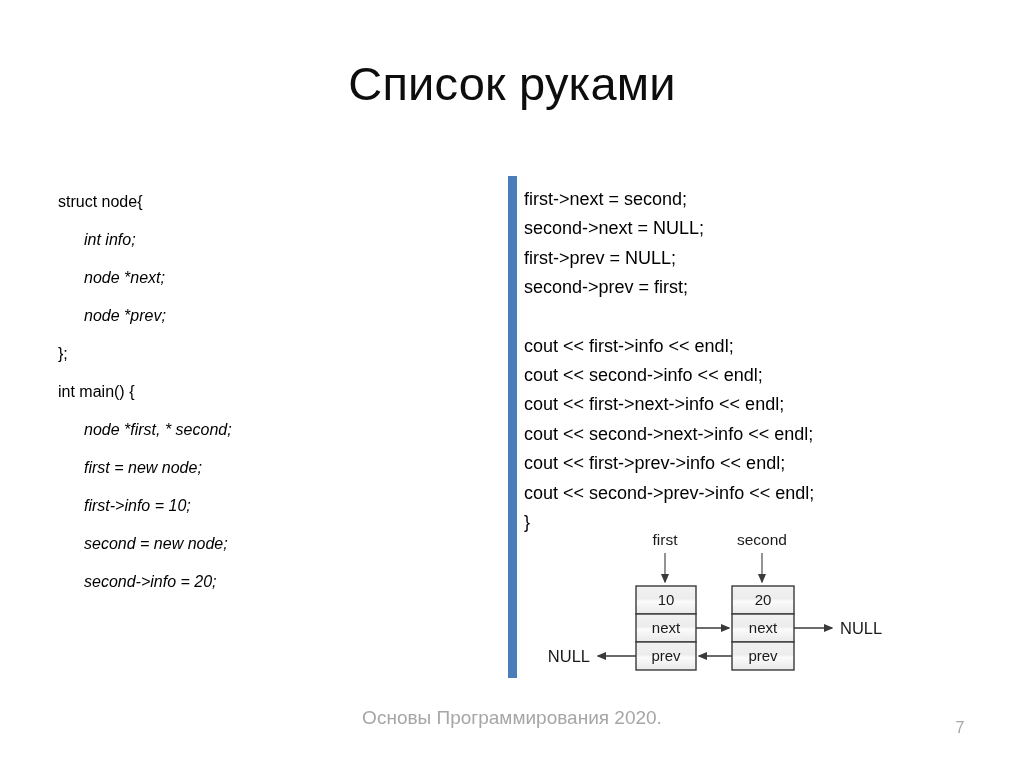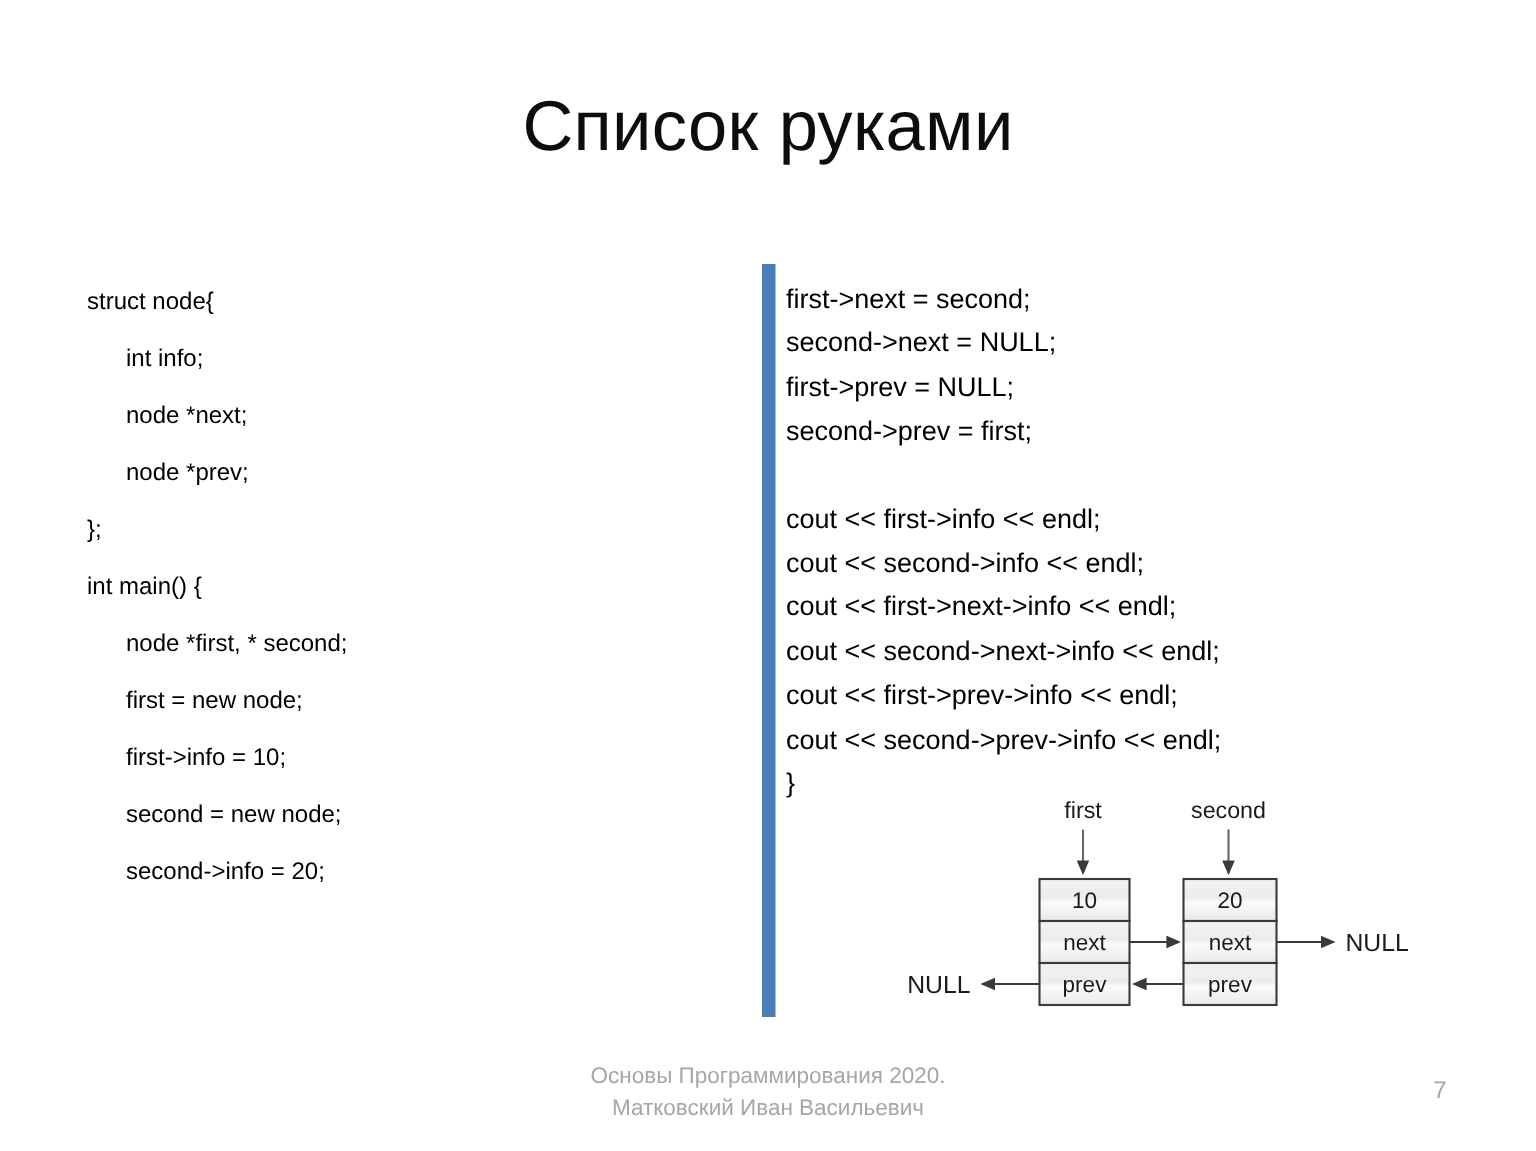--- a/index.html
+++ b/index.html
@@ -40,21 +40,21 @@
     color: #000000;
     white-space: pre;
   }
   #left-code {
     left: 58px;
     top: 183px;
     font-size: 16px;
     line-height: 38px;
   }
   #left-code .ln { display: block; }
-  #left-code .ind { padding-left: 26px; }
+  #left-code .ind { padding-left: 26px; font-style: italic; }
 
   #right-code {
     left: 524px;
     top: 185px;
     font-size: 18px;
     line-height: 29.4px;
   }
   #right-code .ln { display: block; }
   #right-code .gap { display: block; height: 29px; }
 
@@ -64,21 +64,21 @@
     left: 508px;
     top: 176px;
     width: 9px;
     height: 502px;
     background: #4a7ebb;
   }
 
   
   #diagram {
     position: absolute;
-    left: 589px;
+    left: 532px;
     top: 526px;
     width: 400px;
     height: 160px;
   }
   #diagram svg { display: block; }
 
   .node-cell-text {
     font-family: "Liberation Sans", sans-serif;
     font-size: 15px;
     fill: #1a1a1a;
@@ -94,21 +94,21 @@
     fill: #1a1a1a;
   }
 
   
   #footer {
     position: absolute;
     left: 0;
     top: 707px;
     width: 1024px;
     text-align: center;
-    font-size: 15px;
+    font-size: 19px;
     line-height: 21px;
     color: #a6a6a6;
   }
   #footer .fl { display: block; }
 
   #page-number {
     position: absolute;
     left: 915px;
     top: 719px;
     width: 90px;
@@ -175,18 +175,17 @@
 
       <line x1="200" y1="130" x2="167" y2="130" stroke="#3a3a3a" stroke-width="1.4" marker-end="url(#arrowhead)"></line>
 
       <line x1="104" y1="130" x2="66" y2="130" stroke="#3a3a3a" stroke-width="1.4" marker-end="url(#arrowhead)"></line>
       <text class="null-label" x="58" y="136" text-anchor="end">NULL</text>
     </svg>
   </div>
 
   <div id="footer">
     <span class="fl">Основы Программирования 2020.</span>
-    <span class="fl">Матковский Иван Васильевич</span>
   </div>
 
   <div id="page-number">7</div>
 
 </div>
 
 </body></html>

